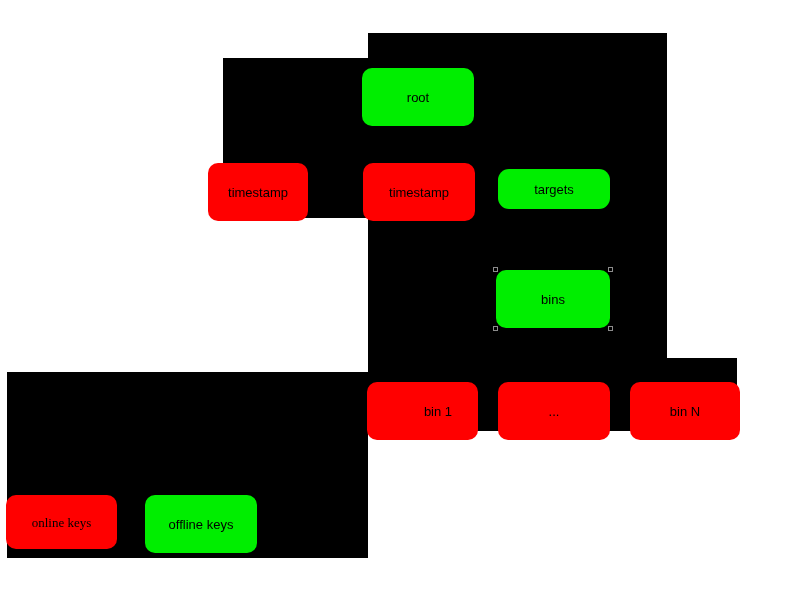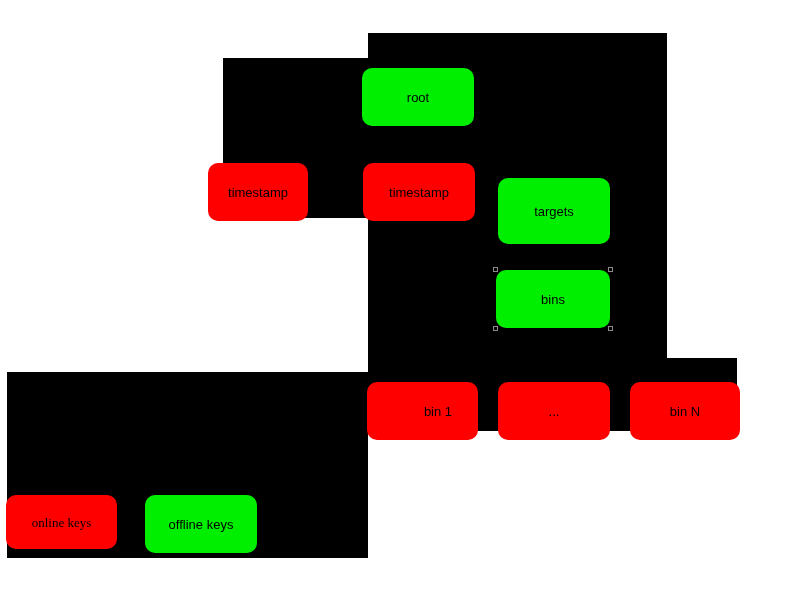--- a/index.html
+++ b/index.html
@@ -68,21 +68,21 @@
   </div>
 
   <div class="node red" style="left:208px; top:155px; width:100px; height:58px;text-align:right;">
     <span>timestamp</span>
   </div>
 
   <div class="node red" style="left:363px; top:155px; width:112px; height:58px;">
     <span>timestamp</span>
   </div>
 
-  <div class="node green" style="left:498px; top:170px; width:112px; height:66px;">
+  <div class="node green" style="left:498px; top:161px; width:112px; height:40px;border-radius:11px;">
     <span>targets</span>
   </div>
 
   <div class="node green selected" style="left:496px; top:262px; width:114px; height:58px;align-items:center;">
     <span>bins</span>
     <span class="handle tl"></span>
     <span class="handle tr"></span>
     <span class="handle bl"></span>
     <span class="handle br"></span>
   </div>

